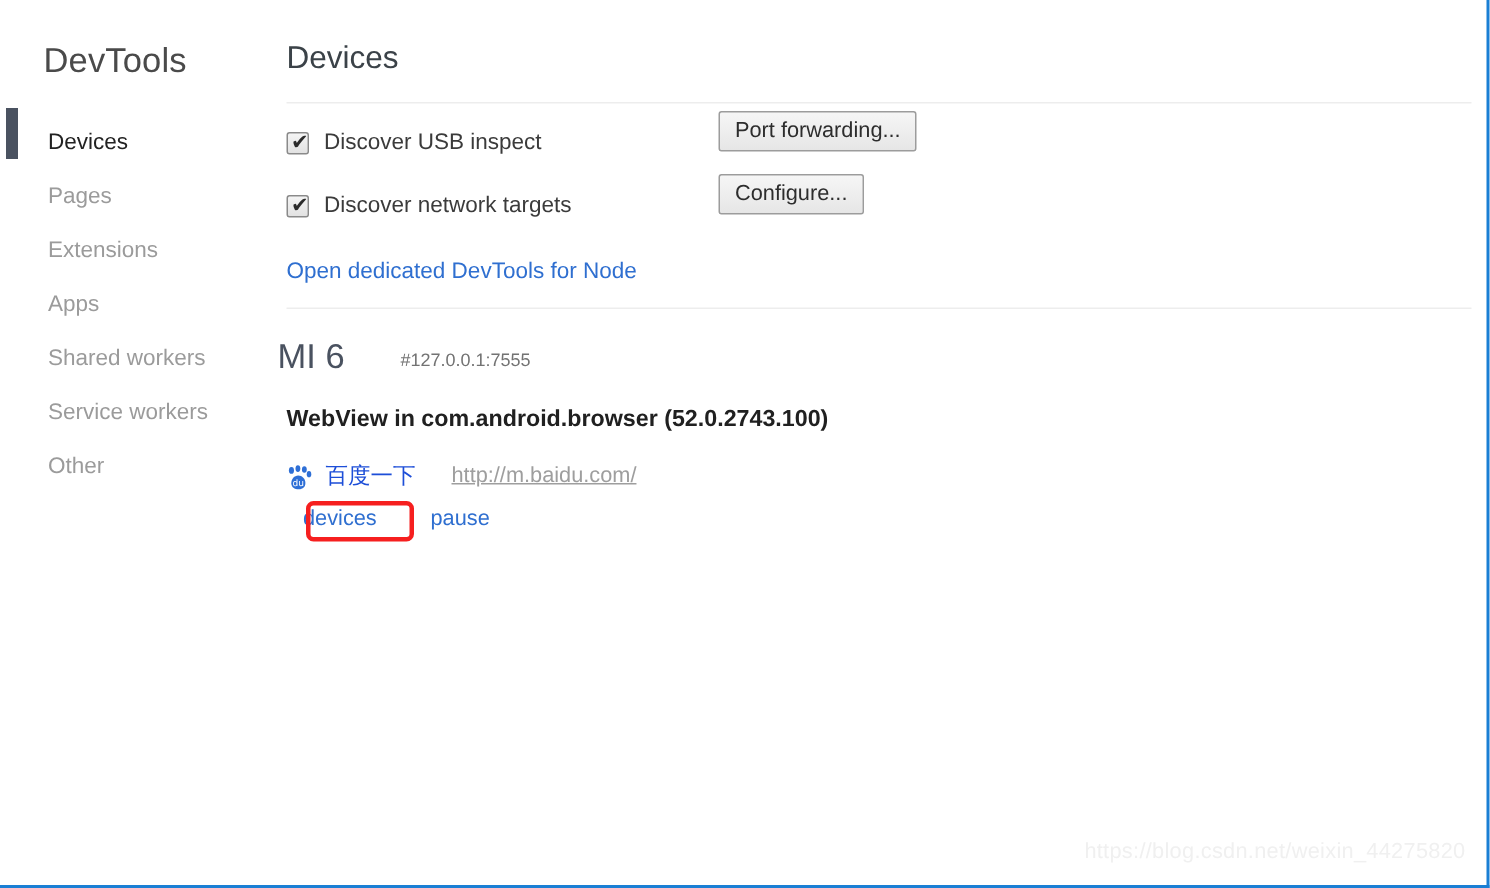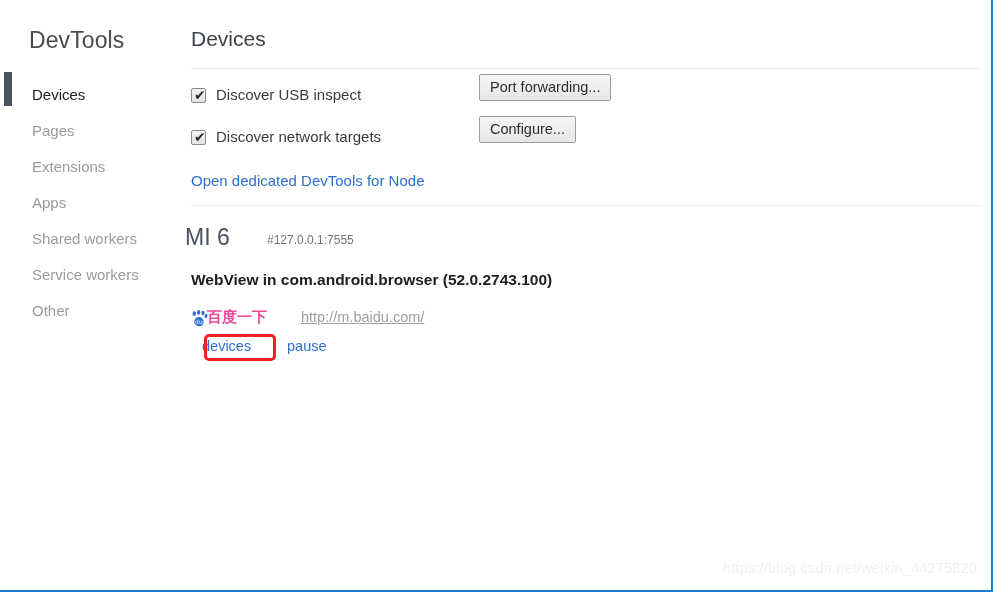--- a/index.html
+++ b/index.html
@@ -209,26 +209,25 @@
   }
   #favicon {
     position: absolute;
     left: 0;
     top: 3px;
     width: 17px;
     height: 17px;
   }
   #target-title {
     position: absolute;
-    left: 16px;
+    left: 26px;
     top: 1px;
     font-size: 15px;
-    color: #ec4899;
-    white-space: nowrap;
-    font-weight: bold;
+    color: #1d4ed8;
+    white-space: nowrap;
   }
   #target-url {
     position: absolute;
     left: 110px;
     top: 2px;
     font-size: 14.5px;
     color: #9e9e9e;
     white-space: nowrap;
     text-decoration: underline;
   }

